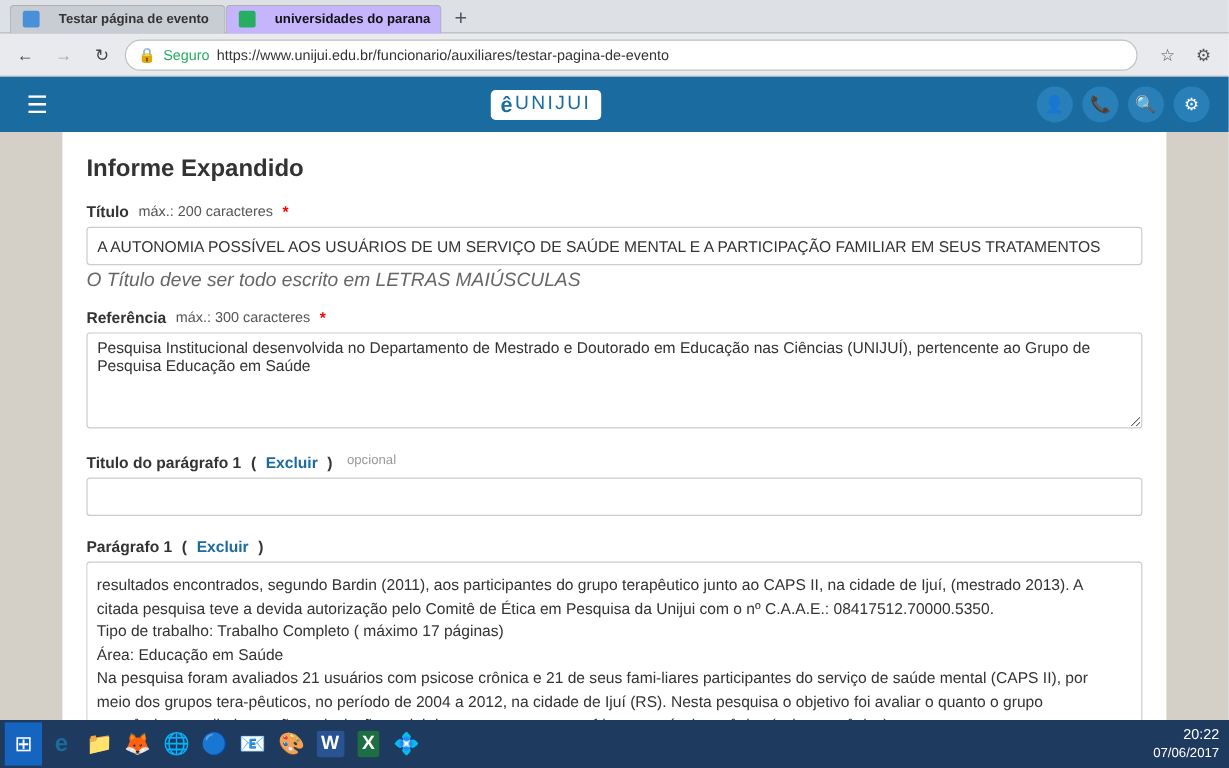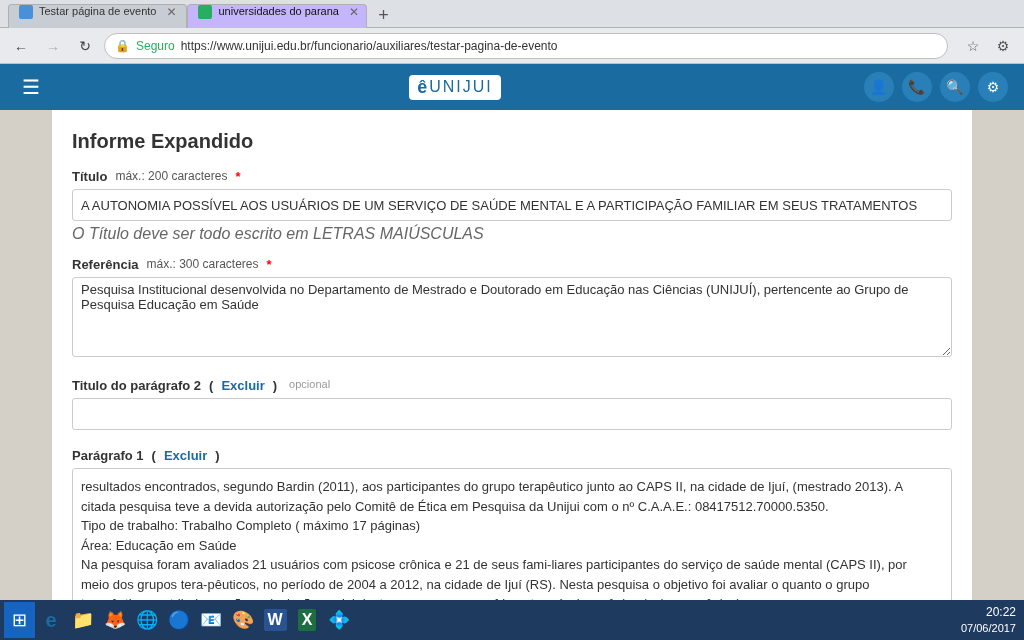--- a/index.html
+++ b/index.html
@@ -14,35 +14,36 @@
       padding: 0 8px;
       border-bottom: 1px solid #b0b0b0;
     }
     .browser-tabs {
       display: flex;
       align-items: flex-end;
       height: 28px;
     }
     .browser-tab {
       display: flex;
-      align-items: flex-start;
+      align-items: center;
       padding: 0 10px;
       height: 24px;
       background: #c8cdd4;
       border: 1px solid #b0b0b0;
       border-bottom: none;
       font-size: 11px;
       color: #333;
       border-radius: 4px 4px 0 0;
       max-width: 180px;
       overflow: hidden;
       white-space: nowrap;
       text-overflow: ellipsis;
-      gap: 6px;
-      cursor: pointer;
+      gap: 16px;
+      cursor: pointer;
+      font-weight: bold;
     }
     .browser-tab.active {
       background: #c4b5fd;
       color: #111;
     }
     .tab-close {
       font-size: 12px;
       color: #666;
       cursor: pointer;
       margin-left: 4px;
@@ -395,21 +396,21 @@
       <div class="field-label">
         <span>Referência</span>
         <span class="field-label-sub">máx.: 300 caracteres</span>
         <span class="required-star">*</span>
       </div>
       <textarea class="text-area" style="">Pesquisa Institucional desenvolvida no Departamento de Mestrado e Doutorado em Educação nas Ciências (UNIJUÍ), pertencente ao Grupo de Pesquisa Educação em Saúde</textarea>
     </div>
 
     <div class="field-group">
       <div class="field-label">
-        <span>Titulo do parágrafo 2</span>
+        <span>Titulo do parágrafo 1</span>
         <span> ( </span>
         <a class="excluir-link">Excluir</a>
         <span> )</span>
         <span class="optional-text">opcional</span>
       </div>
       <input type="text" class="text-input" style="">
     </div>
 
     <div class="field-group">
       <div class="field-label">

